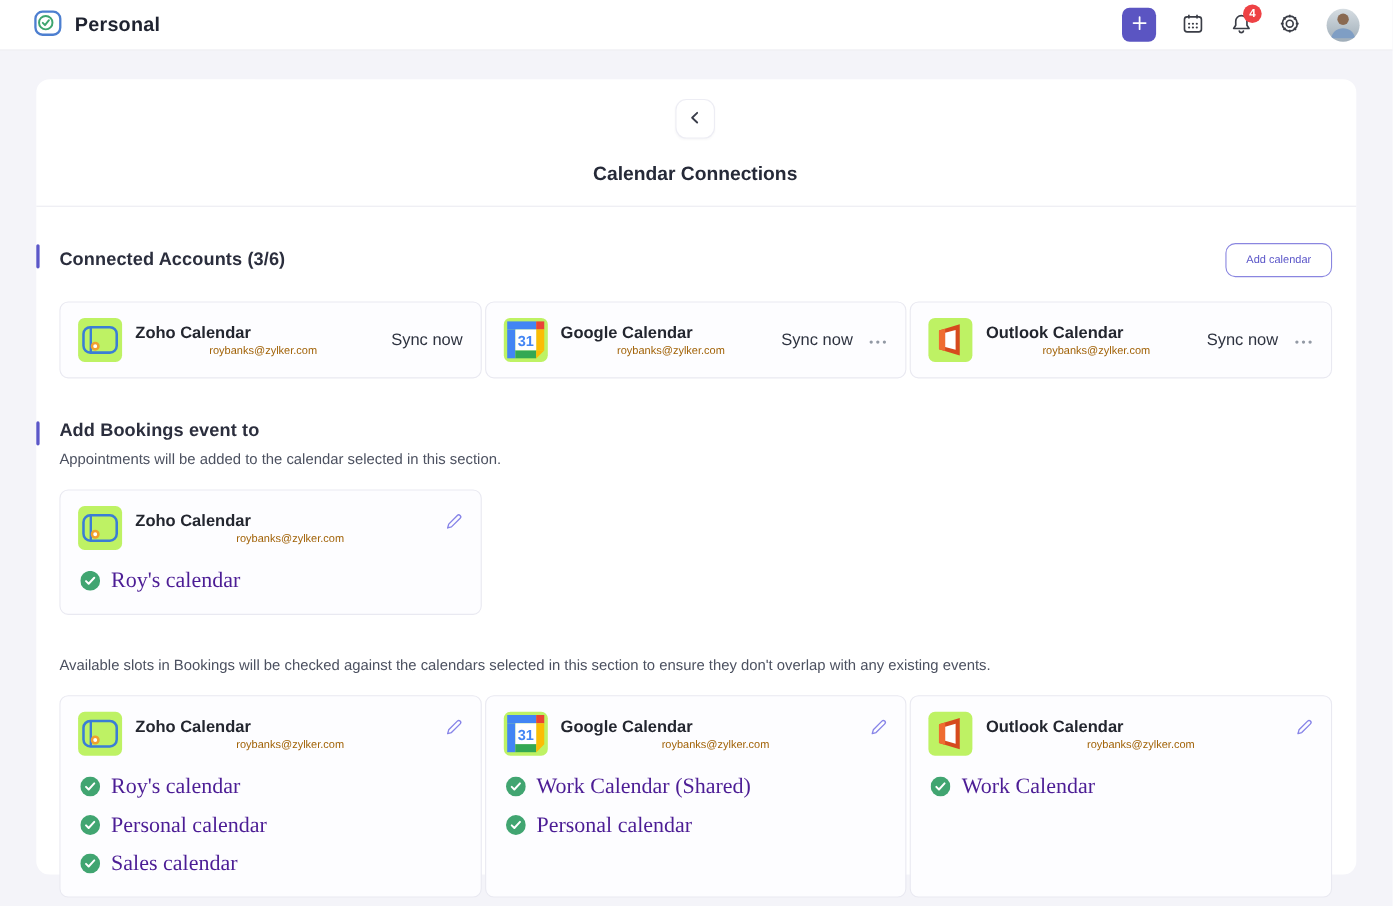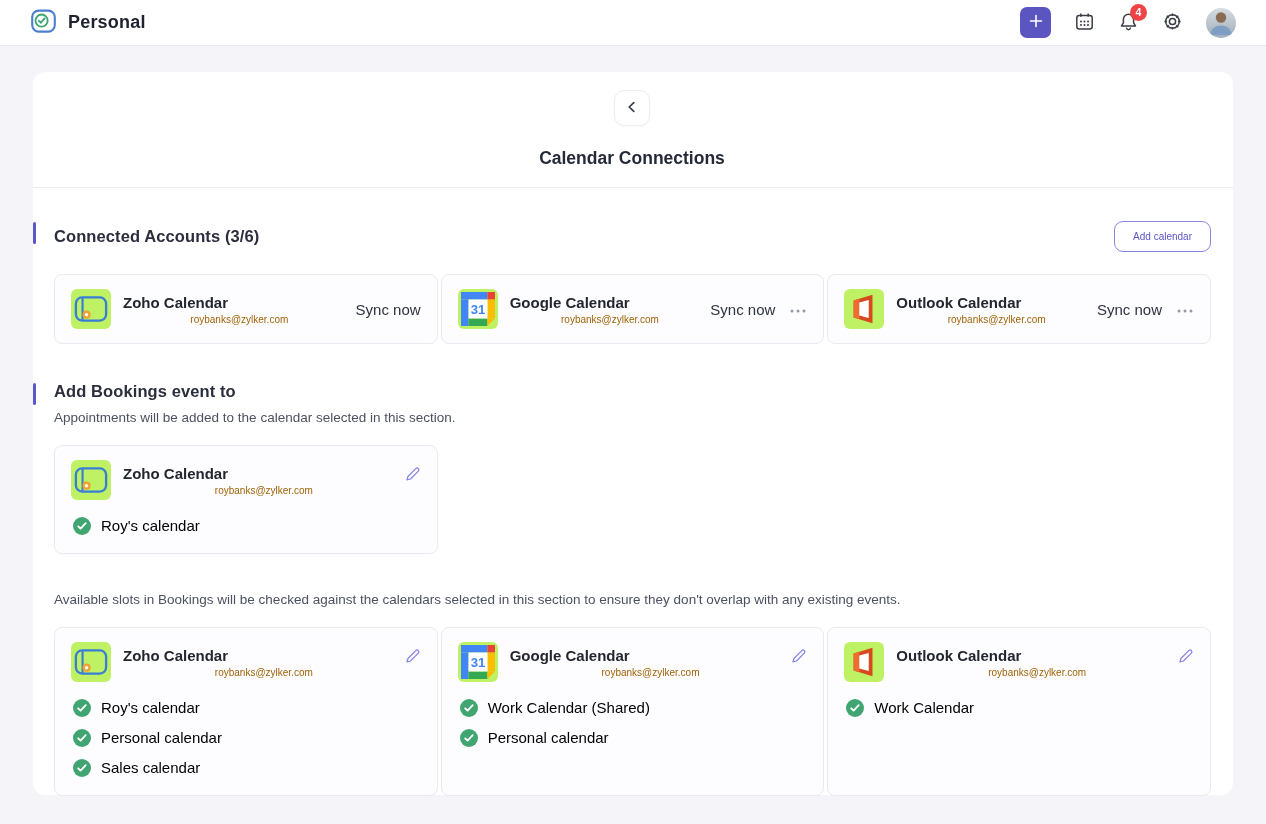--- a/index.html
+++ b/index.html
@@ -85,21 +85,21 @@
   
   .cal-card {
     background: #fdfdff; border: 1px solid #e9e9f1; border-radius: 8px;
     padding: 14px 16px 14px; display: flex; flex-direction: column;
   }
   .cal-card.single { min-height: 100px; }
   .cal-card.tall { min-height: 154px; }
   .cal-head { display: flex; align-items: center; }
   .edit-btn { background: none; border: none; cursor: pointer; margin-left: auto; align-self: flex-start; margin-top: 6px; display: flex; }
   .cal-list { margin-top: 12px; }
-  .cal-item { display: flex; align-items: center; gap: 10px; padding: 4.5px 2px; font-size: 15px; color: #000000; }
+  .cal-item { display: flex; align-items: center; gap: 10px; padding: 4.5px 2px; font-size: 20px; color: #4c1d95; font-family: Liberation Serif, serif; }
   .cal-item + .cal-item { margin-top: 3px; }
   .check { flex: none; display: flex; }
 
   .mt-sec { margin-top: 38px; }
 </style>
 </head>
 <body>
 
 <header class="topbar">
   <div class="brand">

